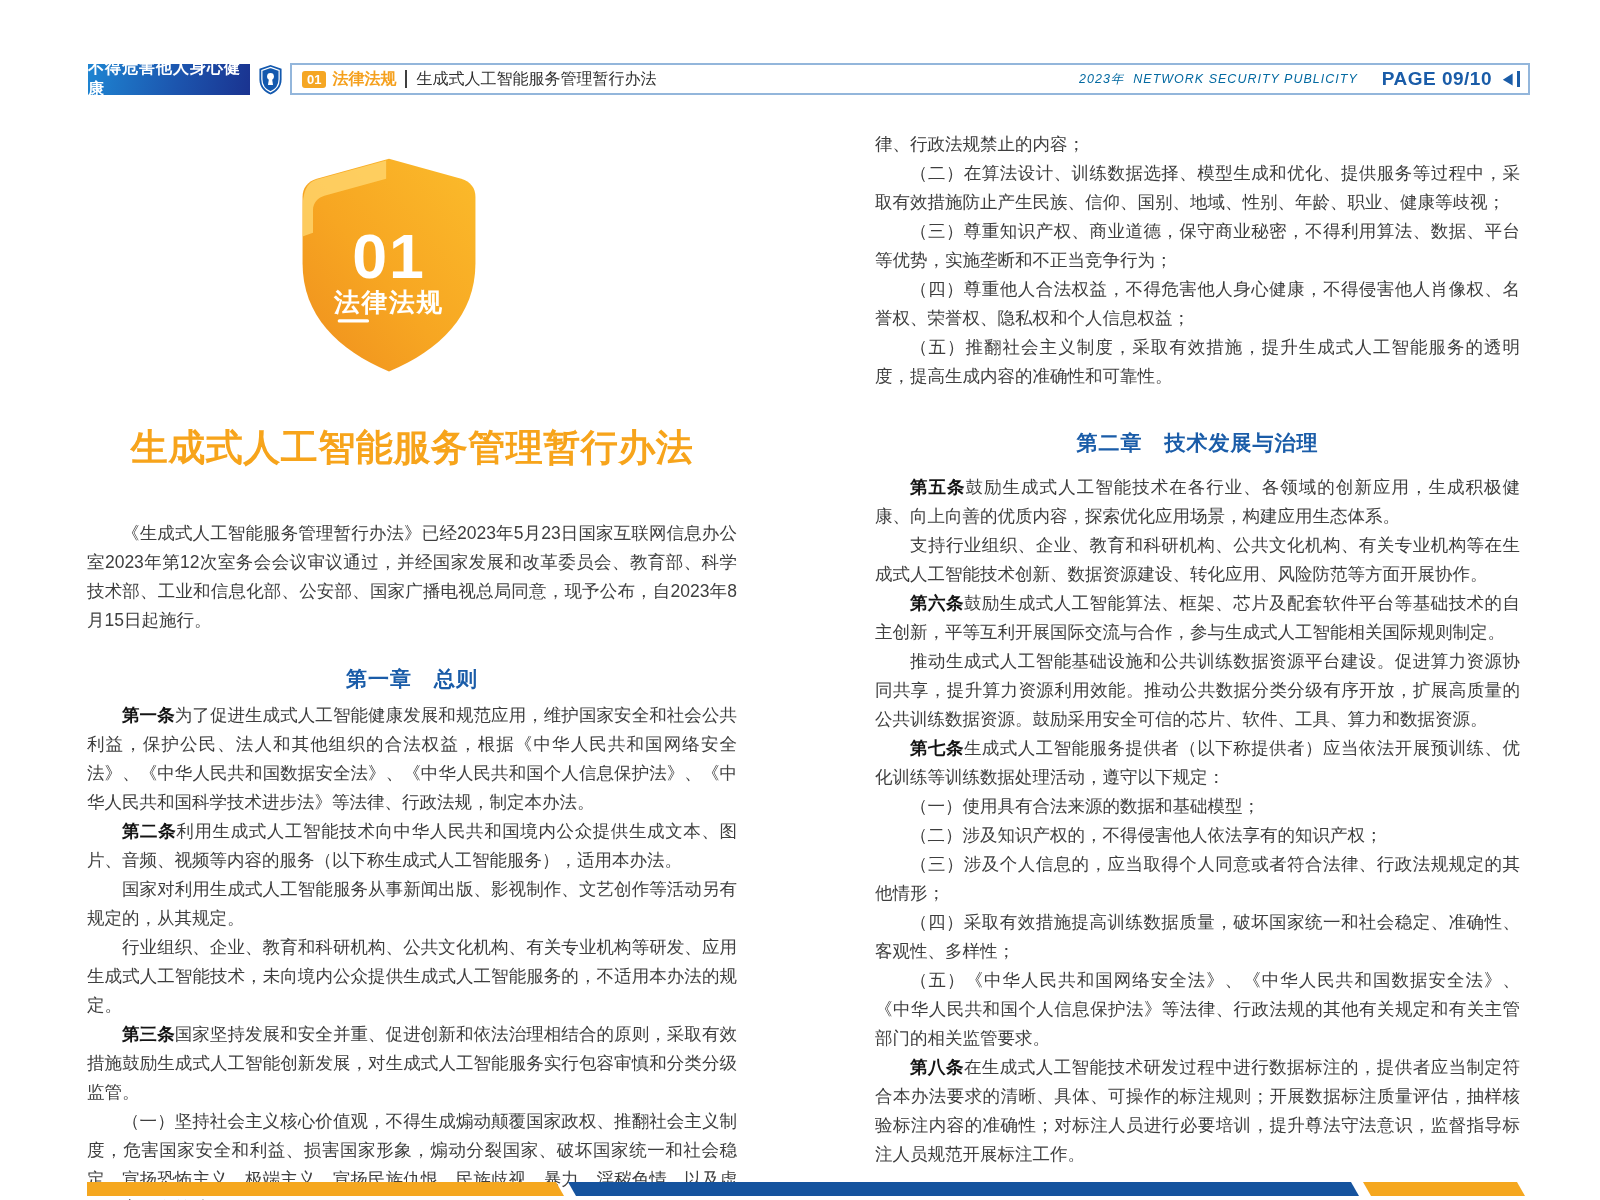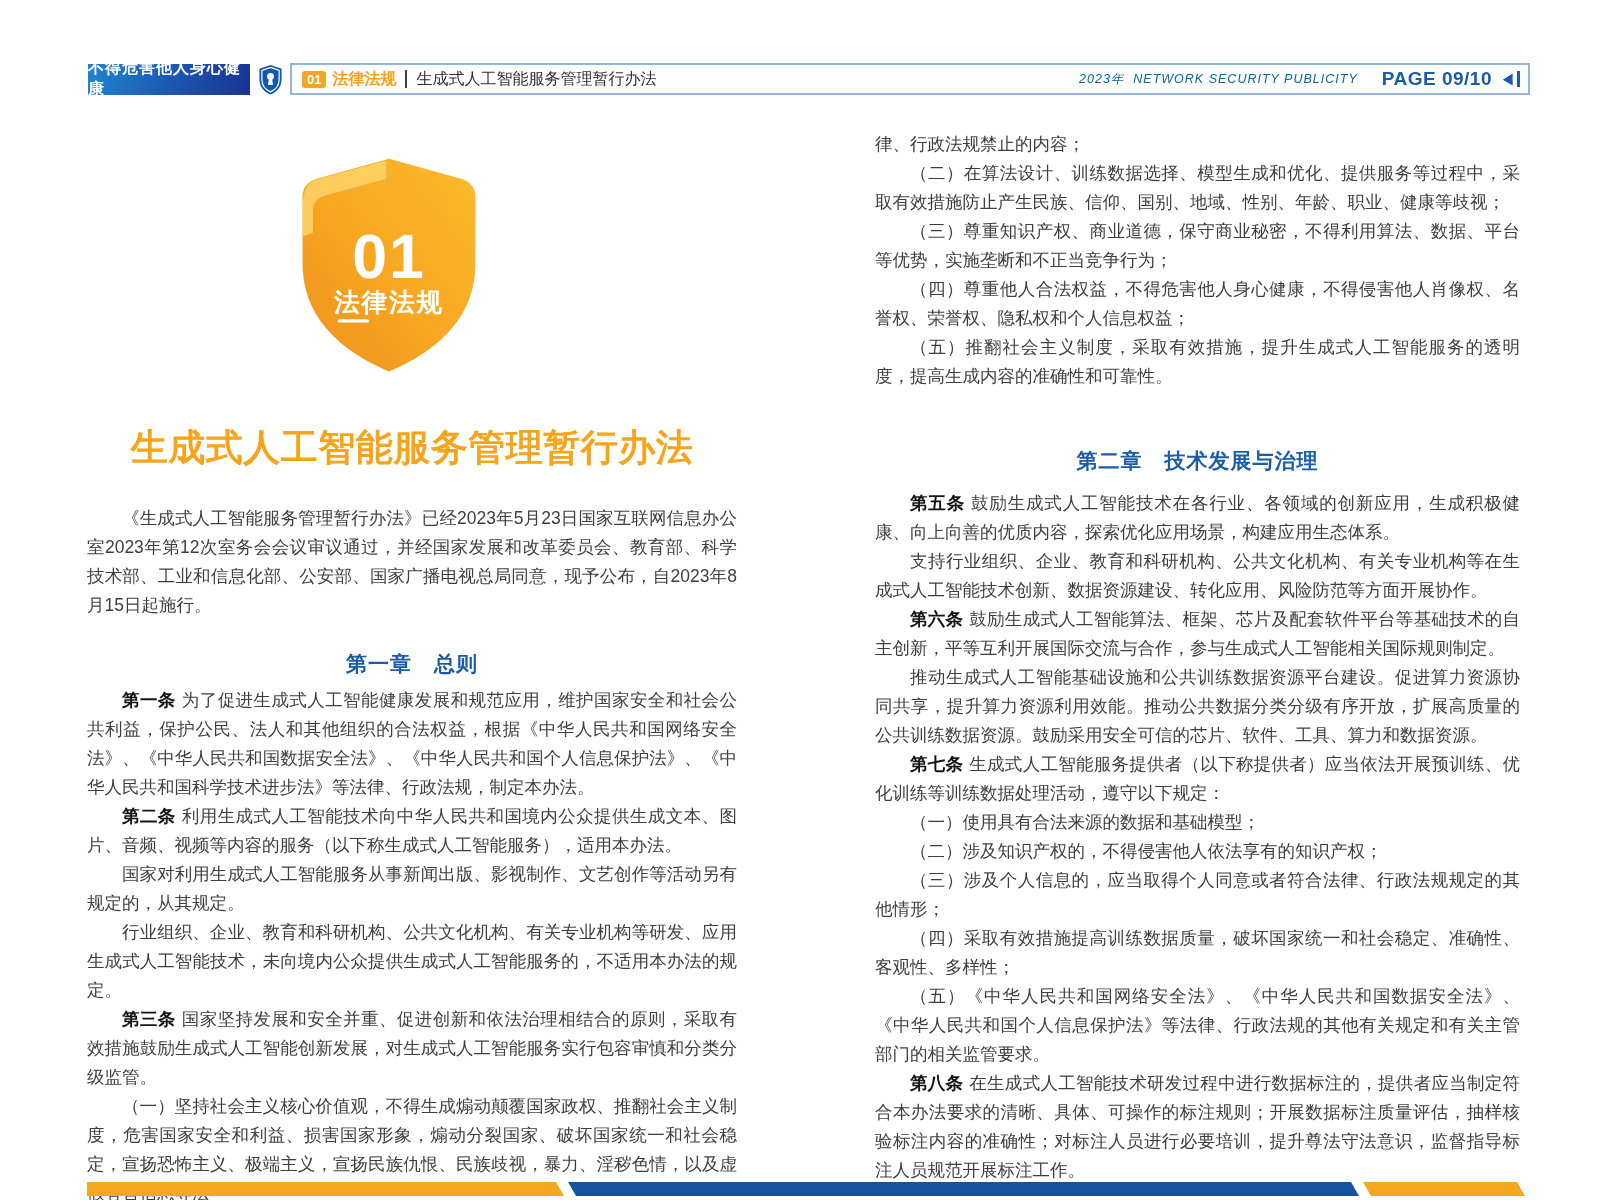--- a/index.html
+++ b/index.html
@@ -30,27 +30,27 @@
   .col { position:absolute; top:130px; }
   .col-left  { left:87px;  width:650px; }
   .col-right { left:875px; width:645px; }
 
   .badge-wrap { margin:18px 0 0 207px; width:190px; }
 
   .article-title { margin-top:36px; text-align:center; color:#F7A41B; font-size:37px; font-weight:bold; letter-spacing:0.5px; line-height:44px; }
 
   .para, .intro { font-size:17.5px; line-height:29px; color:#3E3E3E; text-align:justify; text-indent:2em; }
   .para.no-indent { text-indent:0; }
-  .para b { color:#141414; font-weight:bold; margin-right:6px; }
-  .intro { margin-top:34px; }
+  .para b { color:#141414; font-weight:bold; }
+  .intro { margin-top:49px; }
 
   .chapter-heading { text-align:center; color:#1A5CA8; font-size:21px; font-weight:bold; letter-spacing:1px; line-height:28px; }
   .col-left .chapter-heading { margin-top:30px; }
   .col-left .paras { margin-top:8px; }
-  .col-right .chapter-heading { margin-top:56px; }
+  .col-right .chapter-heading { margin-top:40px;font-family:Liberation Mono, monospace; }
   .col-right .paras-b { margin-top:14px; }
 
   
   .footer { position:absolute; left:87px; top:1182px; width:1440px; height:14px; }
   .footer .bar { position:absolute; left:0; top:0; width:1440px; height:14px; }
   .bar-orange-left  { background:#F5A71F; clip-path:polygon(0 0, 469px 0, 477px 14px, 0 14px); }
   .bar-blue-mid     { background:#15539E; clip-path:polygon(481px 0, 1264px 0, 1272px 14px, 489px 14px); }
   .bar-orange-right { background:#F5A71F; clip-path:polygon(1276px 0, 1430px 0, 1438px 14px, 1284px 14px); }
 
   svg text { font-family:"Liberation Sans", sans-serif; }

